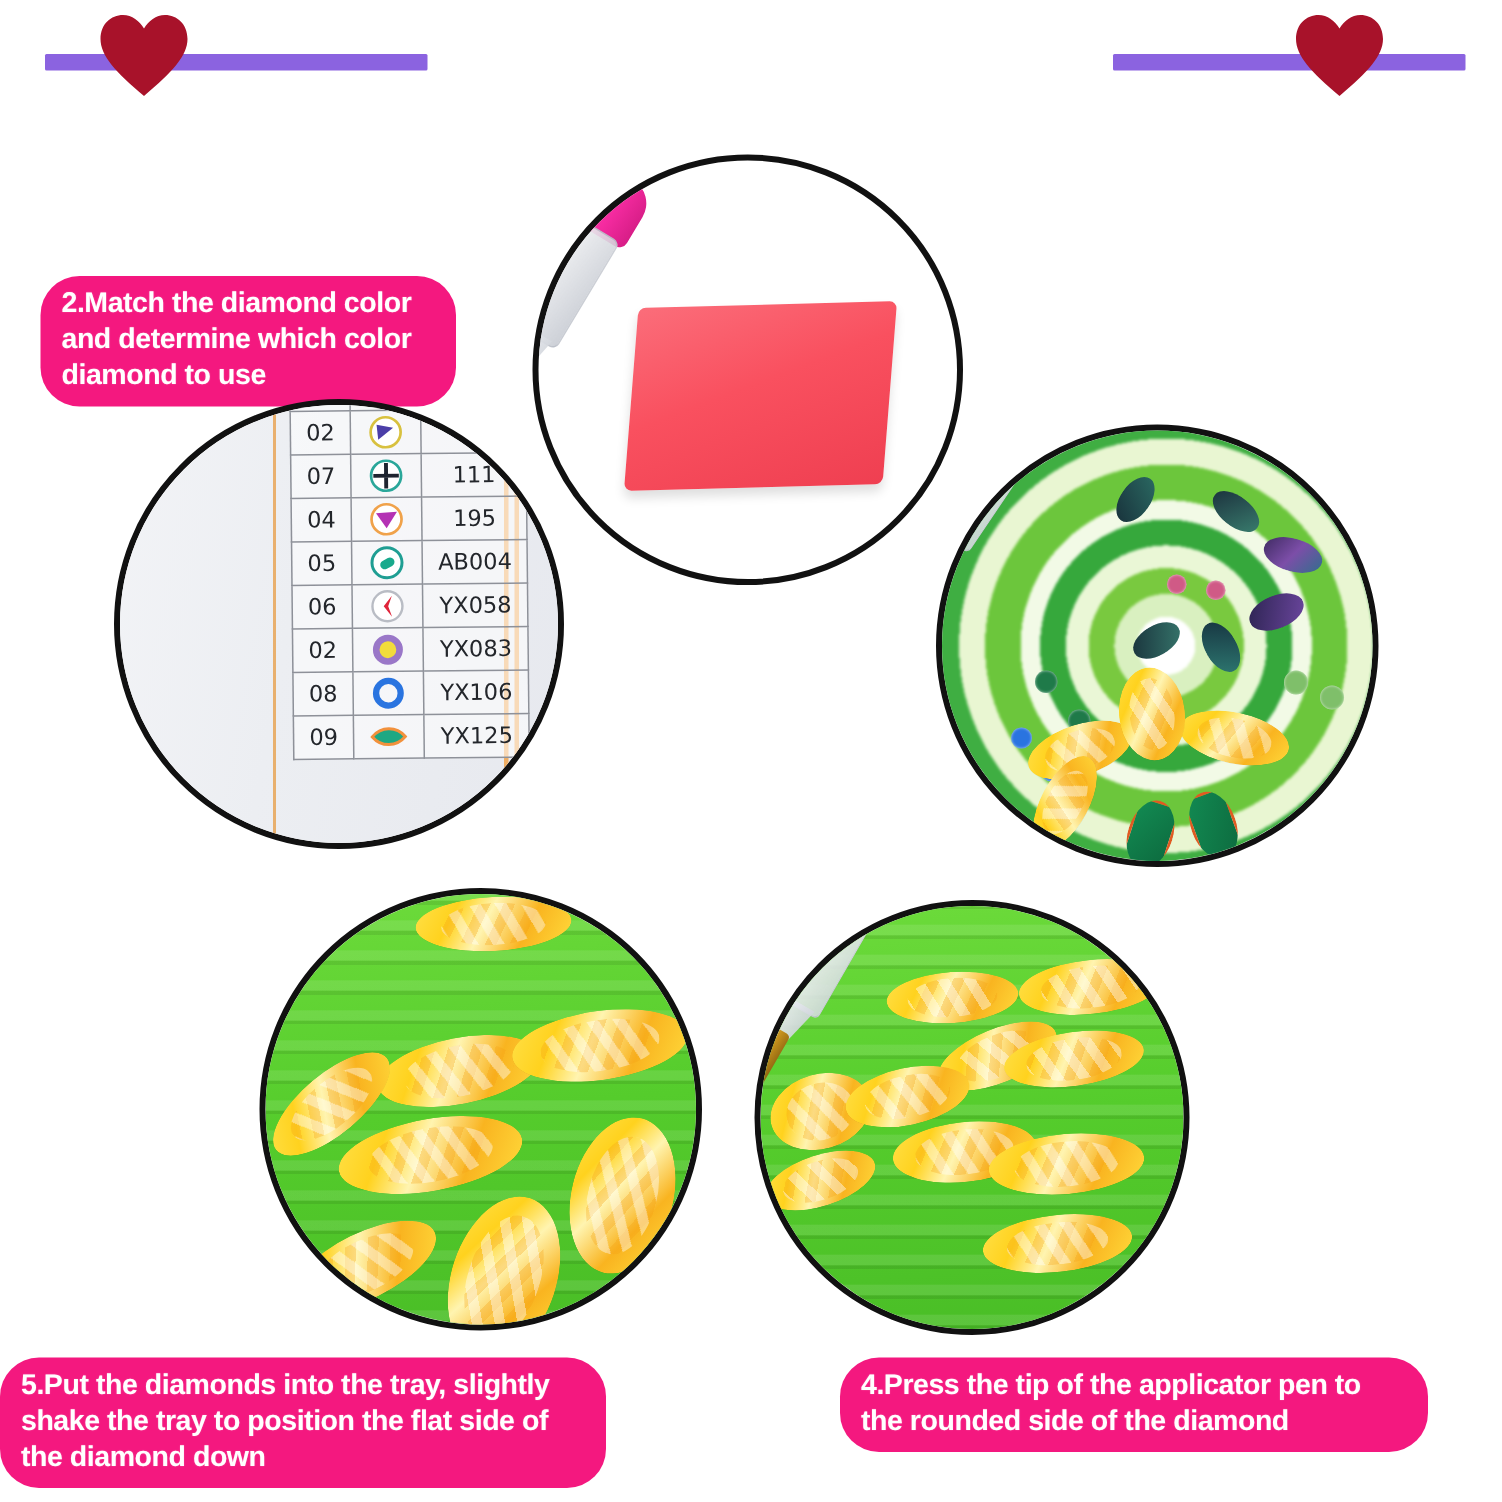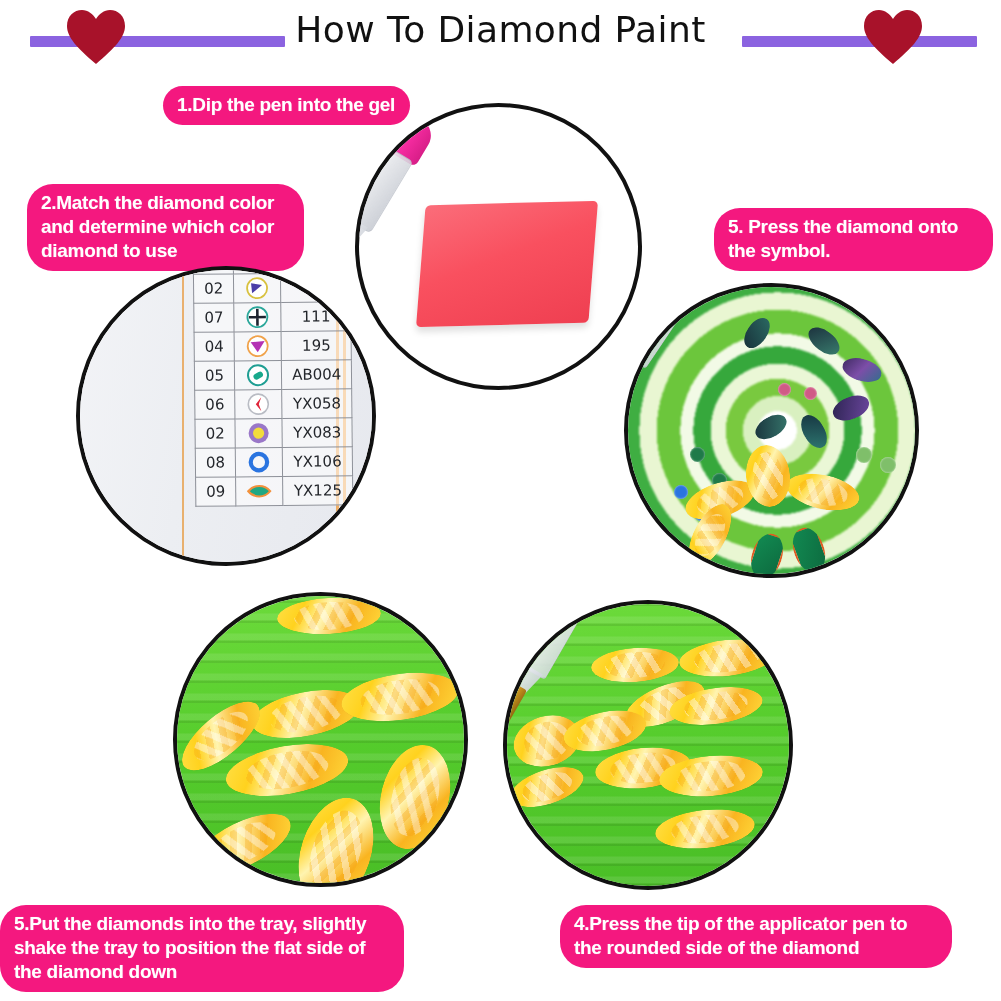--- a/index.html
+++ b/index.html
@@ -214,24 +214,22 @@
       <svg viewBox="0 0 62 58">
           <path d="M31 56 C12 40 2 29 2 18 C2 8 9 2 17 2 C23 2 28 6 31 11 C34 6 39 2 45 2 C53 2 60 8 60 18 C60 29 50 40 31 56 Z" fill="#a8122a"></path>
         </svg>
     </div>
     <div class="heart" id="heart-right">
       <svg viewBox="0 0 62 58">
           <path d="M31 56 C12 40 2 29 2 18 C2 8 9 2 17 2 C23 2 28 6 31 11 C34 6 39 2 45 2 C53 2 60 8 60 18 C60 29 50 40 31 56 Z" fill="#a8122a"></path>
         </svg>
     </div>
 
-    <div id="page-title">How To Diamond Paint</div>
-  </div>
-
-  <div class="step-label" id="label-1">1.Dip the pen into the gel</div>
+  </div>
+
 
   <div class="circle" id="circle-1">
     <div class="photo">
       <div class="gel-pad"></div>
       <div class="pen-1">
         <div class="pen-cap"></div>
         <div class="pen-body"></div>
         <div class="pen-taper"></div>
 
       </div>
@@ -363,21 +361,20 @@
                 </div>
               </td>
               <td class="c-code">YX125</td>
             </tr>
           </tbody>
         </table>
       </div>
     </div>
   </div>
 
-  <div class="step-label" id="label-5">5.  Press the diamond onto the symbol.</div>
 
   <div class="circle" id="circle-5">
     <div class="photo">
       <div class="canvas-bg"></div>
 
       <div class="petal-gem" style="left:112px;top:36px;width:34px;height:20px;background:linear-gradient(120deg,#18303a,#2b6b63);transform:rotate(-55deg)"></div>
       <div class="petal-gem" style="left:178px;top:44px;width:36px;height:20px;background:linear-gradient(120deg,#1b2f3c,#3a7f6f);transform:rotate(38deg)"></div>
       <div class="petal-gem" style="left:214px;top:72px;width:40px;height:22px;background:linear-gradient(120deg,#3d2a60,#7c4ea8,#2f6f8c);transform:rotate(16deg)"></div>
       <div class="petal-gem" style="left:204px;top:110px;width:38px;height:22px;background:linear-gradient(120deg,#2b2350,#6d47a0);transform:rotate(-22deg)"></div>
       <div class="petal-gem" style="left:168px;top:134px;width:36px;height:21px;background:linear-gradient(120deg,#16323f,#2e7a72);transform:rotate(60deg)"></div>

